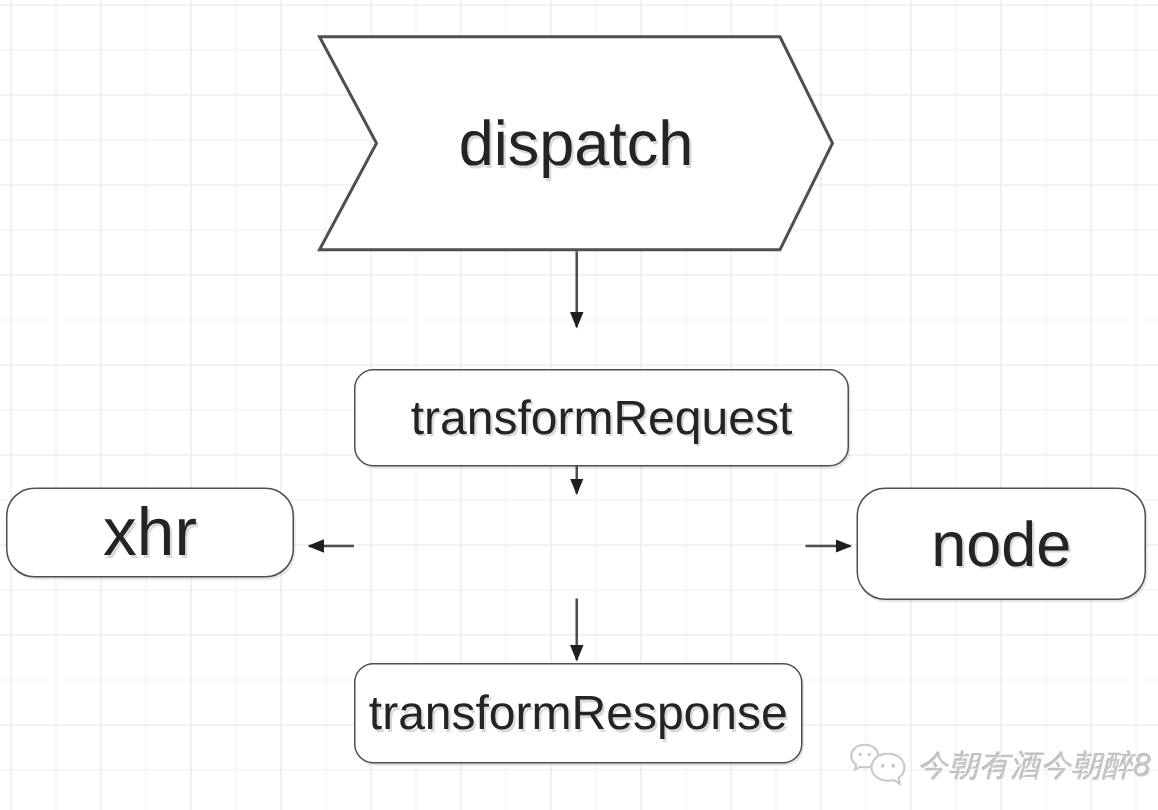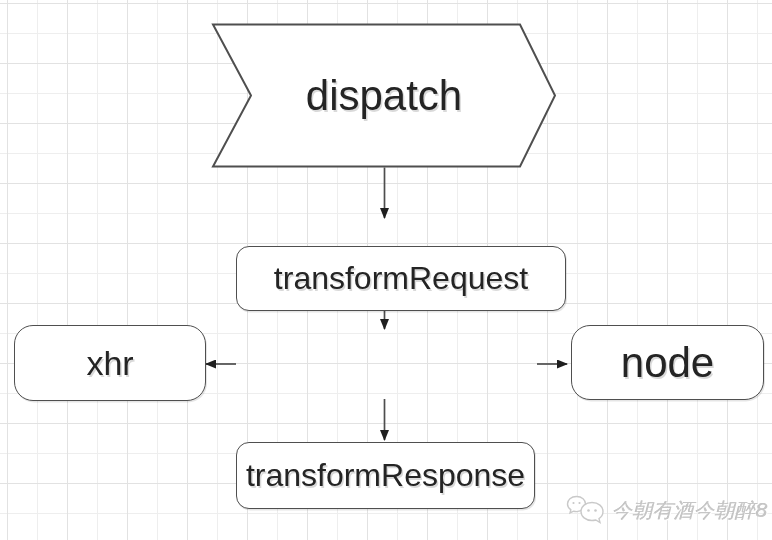--- a/index.html
+++ b/index.html
@@ -50,21 +50,21 @@
     font-size: 32px;
     color: #242424;
     text-shadow: 1.5px 1.8px 0 rgba(0,0,0,0.15);
     white-space: nowrap;
   }
   .radius-sm { border-radius: 13px; }
   .radius-lg { border-radius: 19px; }
 
   #transform-request  { left: 236px; top: 220px; width: 330px; height: 65px; margin-top: 26px; }
   #adapter            { left: 236px; top: 331px; width: 300px; height: 67px; }
-  #xhr                { left: 14px;  top: 325px; width: 192px; height: 76px; font-size: 34px; }
+  #xhr                { left: 4px;  top: 325px; width: 192px; height: 60px; font-size: 45px; }
   #node               { left: 571px; top: 325px; width: 193px; height: 75px; font-size: 42px; }
   #transform-response { left: 236px; top: 442px; width: 299px; height: 67px; }
   #dispatch-label     { left: 213px; top: 24px;  width: 342px; height: 143px; }
 
   .watermark {
     position: absolute;
     left: 566px;
     top: 494px;
     display: flex;
     align-items: center;

